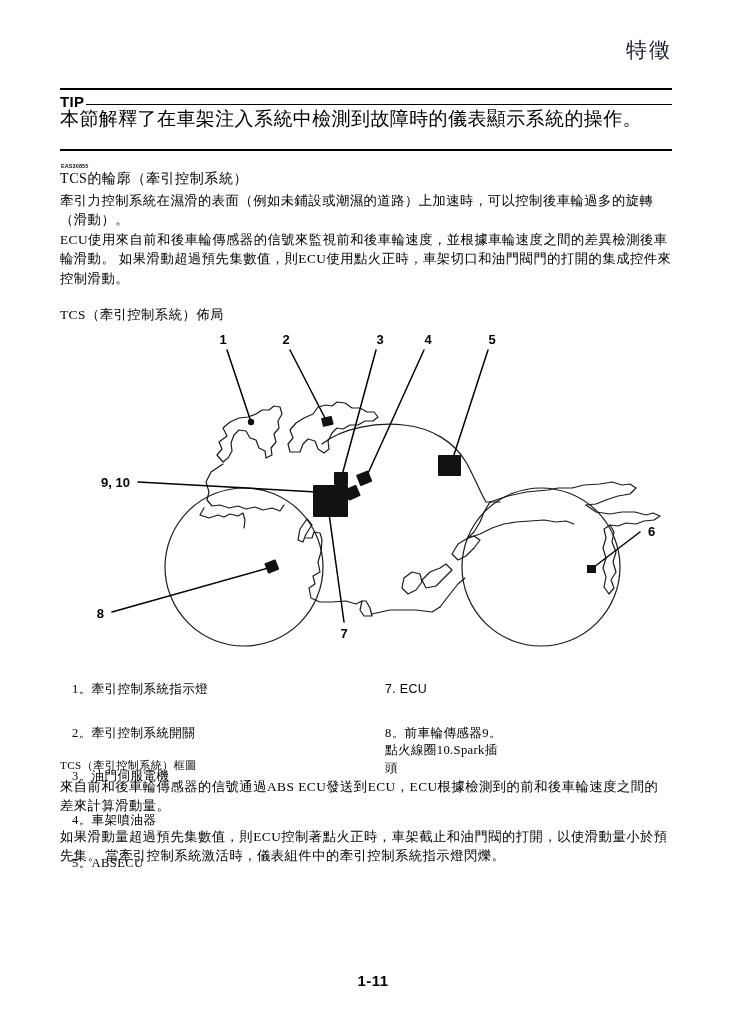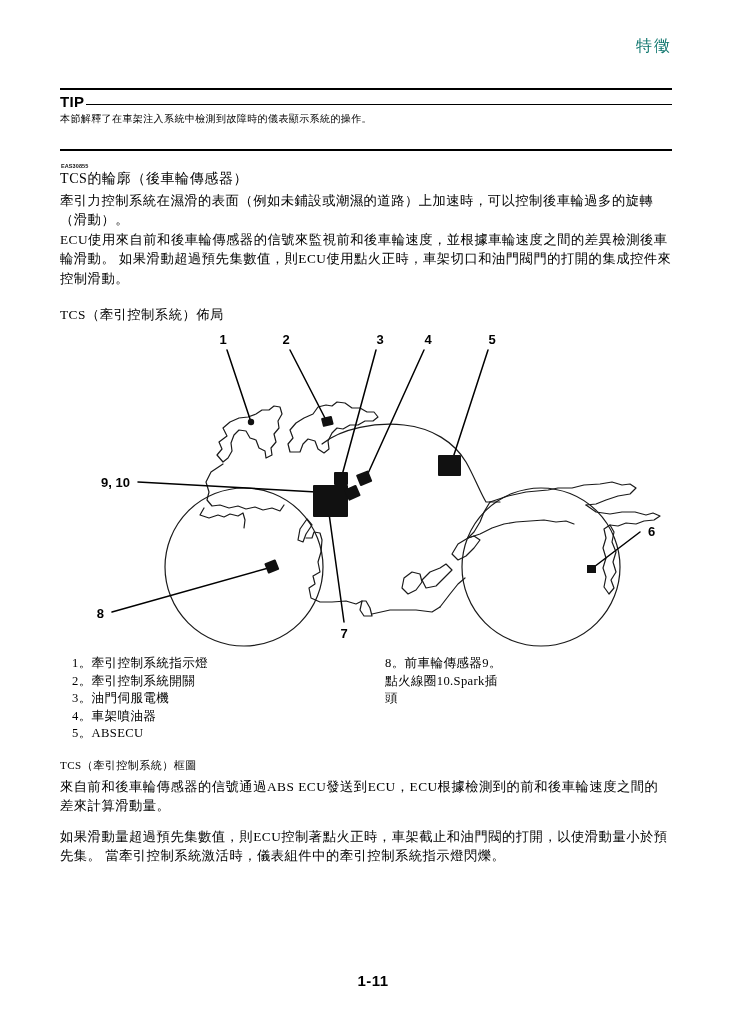--- a/index.html
+++ b/index.html
@@ -23,23 +23,23 @@
   .page-header {
     position: absolute;
     top: 36px;
     left: 60px;
     right: 58px;
     height: 34px;
     text-align: right;
   }
   .page-header .header-title {
     font-family: "Liberation Serif", "DejaVu Serif", serif;
-    font-size: 16px;
+    font-size: 21px;
     letter-spacing: 2px;
-    color: #0f766e;
+    color: #0f172a;
   }
 
   .rule-thick {
     position: absolute;
     left: 60px;
     right: 58px;
     height: 0;
     border-top: 2.2px solid #000;
   }
   .rule-thin {
@@ -63,21 +63,21 @@
   .tip-underline {
     top: 104px;
     left: 86px;
     right: 58px;
   }
   .tip-text {
     position: absolute;
     top: 109px;
     left: 60px;
     right: 58px;
-    font-size: 10px;
+    font-size: 19px;
     line-height: 19px;
     letter-spacing: 0.4px;
   }
   .tip-rule-bottom { top: 149px; }
 
   
   .eas-code {
     position: absolute;
     top: 163px;
     left: 61px;
@@ -137,20 +137,21 @@
     top: 0;
     width: 300px;
   }
   .legend-col-left  { left: 12px; }
   .legend-col-right { left: 325px; }
   .legend-item {
     font-size: 12.6px;
     line-height: 17.5px;
     letter-spacing: 0.35px;
     white-space: pre-line;
+    margin-top: 26px;
   }
   .legend-item.sans {
     font-family: "Liberation Sans", sans-serif;
     font-size: 12.4px;
   }
 
   
   .subheading-block {
     position: absolute;
     top: 758px;
@@ -190,21 +191,21 @@
     <span class="header-title">特徵</span>
   </div>
 
   <div class="rule-thick tip-rule-top"></div>
   <div class="tip-label">TIP</div>
   <div class="rule-thin tip-underline"></div>
   <div class="tip-text">本節解釋了在車架注入系統中檢測到故障時的儀表顯示系統的操作。</div>
   <div class="rule-thick tip-rule-bottom"></div>
 
   <div class="eas-code">EAS30855</div>
-  <div class="sec-heading">TCS的輪廓（後車輪傳感器）</div>
+  <div class="sec-heading">TCS的輪廓（牽引控制系統）</div>
   <div class="para para-2">ECU使用來自前和後車輪傳感器的信號來監視前和後車輪速度，並根據車輪速度之間的差異檢測後車輪滑動。 如果滑動超過預先集數值，則ECU使用點火正時，車架切口和油門閥門的打開的集成控件來控制滑動。</div>
   <div class="para para-1">牽引力控制系統在濕滑的表面（例如未鋪設或潮濕的道路）上加速時，可以控制後車輪過多的旋轉（滑動）。</div>
   <div class="subheading-layout">TCS（牽引控制系統）佈局</div>
 
   <div class="figure">
     <svg width="612" height="330" viewBox="0 0 612 330" xmlns="http://www.w3.org/2000/svg">
       <g fill="none" stroke="#1a1a1a" stroke-width="1.2" stroke-linejoin="round" stroke-linecap="round">
 
         <path d="M163 140 L157 133 L162 127 L159 120 L167 114 L163 106 L170 100
                  L179 96 L188 95 L196 92 L202 88 L209 88 L214 84 L220 85
@@ -303,20 +304,21 @@
 
   <div class="legend">
     <div class="legend-col legend-col-left">
       <div class="legend-item">1。牽引控制系統指示燈</div>
       <div class="legend-item">2。牽引控制系統開關</div>
       <div class="legend-item">3。油門伺服電機</div>
       <div class="legend-item">4。車架噴油器</div>
       <div class="legend-item">5。ABSECU</div>
     </div>
     <div class="legend-col legend-col-right">
+      <div class="legend-item sans">7. ECU</div>
       <div class="legend-item">8。前車輪傳感器9。
 點火線圈10.Spark插
 頭</div>
     </div>
   </div>
 
   <div class="subheading-block">TCS（牽引控制系統）框圖</div>
   <div class="para para-5">如果滑動量超過預先集數值，則ECU控制著點火正時，車架截止和油門閥的打開，以使滑動量小於預先集。 當牽引控制系統激活時，儀表組件中的牽引控制系統指示燈閃爍。</div>
   <div class="para para-4">來自前和後車輪傳感器的信號通過ABS ECU發送到ECU，ECU根據檢測到的前和後車輪速度之間的差來計算滑動量。</div>
 

